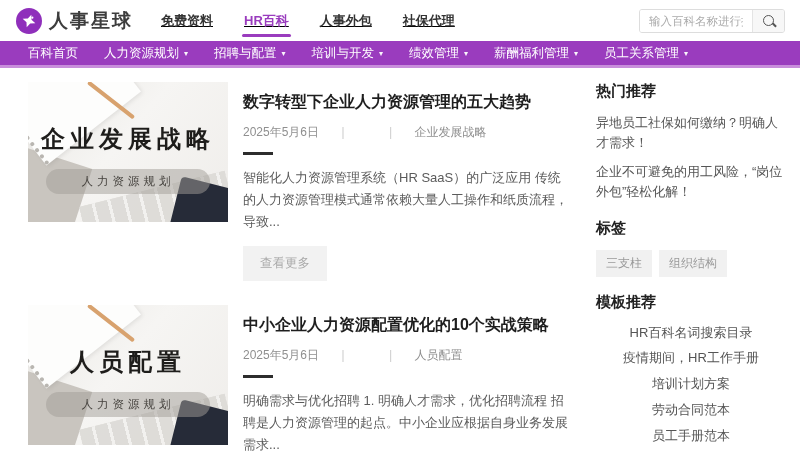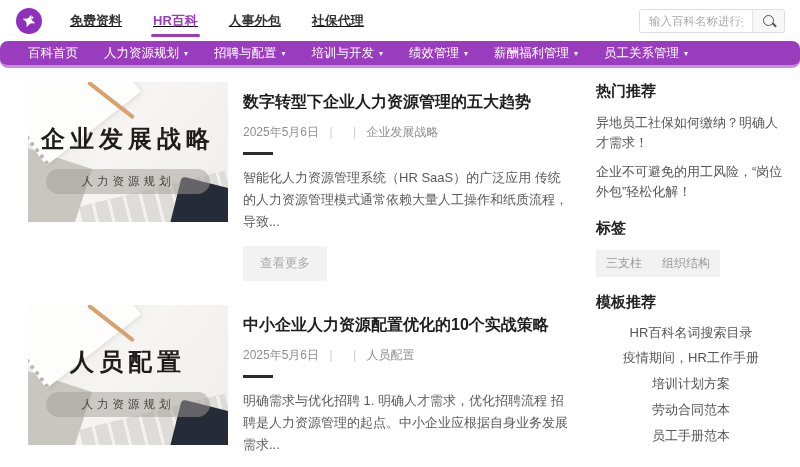--- a/index.html
+++ b/index.html
@@ -18,21 +18,21 @@
   .topnav a.active { color:#9a3cbe; }
   .topnav a.active::after { content:""; position:absolute; left:0; right:0; bottom:5px; height:3px; background:#9a3cbe; border-radius:2px; }
   .search { margin-left:auto; display:flex; align-items:stretch; border:1px solid #ddd; border-radius:3px; overflow:hidden; height:24px; }
   .search input { border:none; outline:none; width:112px; padding:0 9px; font-size:11.5px; color:#666; }
   .search input::placeholder { color:#aaa; }
   .search-btn { width:32px; background:#f7f7f7; border:none; border-left:1px solid #e4e4e4; cursor:pointer; display:flex; align-items:center; justify-content:center; }
   .mag { position:relative; width:11px; height:11px; border:1.5px solid #555; border-radius:50%; display:inline-block; }
   .mag::after { content:""; position:absolute; width:5px; height:1.6px; background:#555; transform:rotate(45deg); right:-4px; bottom:-1px; }
 
   
-  .subnav { background:#9a3cbe; border-bottom:3px solid #c88ddb; height:27px; display:flex; align-items:center; padding-left:28px; gap:26px;border-radius:8px; }
+  .subnav { background:#9a3cbe; border-bottom:3px solid #c88ddb; height:27px; display:flex; align-items:center; padding-left:28px; gap:26px; }
   .subnav a { color:#fff; font-size:12.5px; font-weight:500; text-decoration:none; display:flex; align-items:center; cursor:pointer; }
   .subnav .chev { font-size:8px; margin-left:5px; opacity:.95; }
 
   
   .main { display:flex; padding:14px 14px 0 28px; gap:16px; }
   .content { width:552px; flex-shrink:0; }
 
   .article { display:flex; margin-bottom:24px; }
   .art-img { width:200px; height:140px; flex-shrink:0; position:relative; overflow:hidden;
     background:linear-gradient(130deg,#e9e7e3 0%,#f6f5f3 45%,#efedea 100%); }
@@ -40,48 +40,49 @@
   .deco-pencil { position:absolute; width:58px; height:4px; background:#d8a26e; top:16px; left:54px; transform:rotate(38deg); border-radius:2px; }
   .deco-keyboard { position:absolute; width:150px; height:60px; bottom:-26px; left:56px; transform:rotate(-14deg);
     background-image:repeating-linear-gradient(90deg,#dbd9d5 0 13px,#f2f1ef 13px 16px),repeating-linear-gradient(0deg,#dbd9d5 0 11px,#f2f1ef 11px 14px); opacity:.85; }
   .deco-dark { position:absolute; width:70px; height:56px; background:#262b38; bottom:-18px; right:-16px; transform:rotate(14deg); border-radius:4px; }
   .deco-book { position:absolute; width:70px; height:90px; background:#c9c5bf; bottom:-24px; left:-18px; transform:rotate(18deg); }
   .img-title { position:absolute; top:29%; left:0; right:0; text-align:center; font-family:"DejaVu Serif",serif; font-weight:bold; font-size:24px; letter-spacing:5px; color:#1e1d1b; }
   .img-pill { position:absolute; left:9%; right:9%; top:62%; height:25px; background:rgba(162,158,152,.5); border-radius:13px; display:flex; align-items:center; justify-content:center; font-family:"DejaVu Serif",serif; font-size:11.5px; letter-spacing:4px; color:#44413d; }
 
   .art-body { padding:10px 0 0 15px; }
   .art-title { font-size:16px; font-weight:bold; color:#1e1e1e; margin-bottom:11px; cursor:pointer; }
-  .meta { font-size:12px; color:#8f8f8f; display:flex; gap:6px; align-items:center; }
+  .meta { font-size:12px; color:#8f8f8f; display:flex; gap:18px; align-items:center; }
   .meta .sep { color:#bdbdbd; }
   .mini-divider { width:30px; height:3px; background:#2d2d2d; margin:11px 0 12px; }
   .excerpt { font-size:13px; color:#5b5b5b; line-height:1.7; max-width:330px; }
   .more-btn { display:inline-block; margin-top:13px; padding:9px 17px; background:#f2f2f2; color:#ababab; font-size:12.5px; border:none; cursor:pointer; }
 
   
   .sidebar { width:190px; flex-shrink:0; }
   .sb-title { font-size:15px; font-weight:bold; color:#222; margin-bottom:12px; }
   .hot-link { font-size:13px; color:#555; line-height:1.55; margin-bottom:9px; cursor:pointer; }
   .sb-sec { margin-top:16px; }
-  .tagbox { display:flex; flex-wrap:wrap; }
+  .tagbox { display:flex; flex-wrap:wrap; gap:7px; }
   .tag { background:#f1f1f1; color:#9a9a9a; font-size:12px; padding:5px 10px; cursor:pointer; }
   .tpl-link { font-size:13px; color:#555; margin-bottom:7px; line-height:1.45; cursor:pointer;text-align:center; }
 </style>
 </head>
 <body>
 
 <div class="page">
 
   <header class="topbar">
     <div class="brand">
       <span class="logo">
         <svg viewBox="0 0 24 24">
             <path fill="#fff" d="M12 3 L14.6 9.4 L21 12 L14.6 14.6 L12 21 L9.4 14.6 L3 12 L9.4 9.4 Z" transform="rotate(20 12 12)"></path>
             <circle cx="16.5" cy="7.5" r="1.4" fill="#fff"></circle>
           </svg>
       </span>
+      <span class="brand-name">人事星球</span>
     </div>
     <nav class="topnav">
       <a>免费资料</a>
       <a class="active">HR百科</a>
       <a>人事外包</a>
       <a>社保代理</a>
     </nav>
     <div class="search">
       <input placeholder="输入百科名称进行搜索" style="">
       <button class="search-btn">

